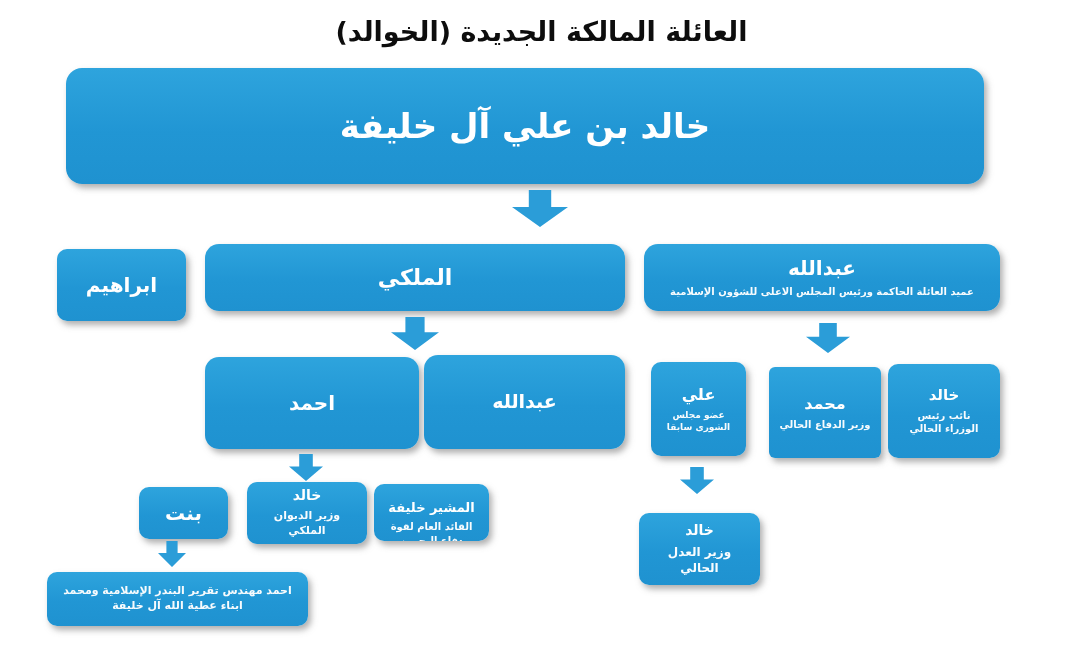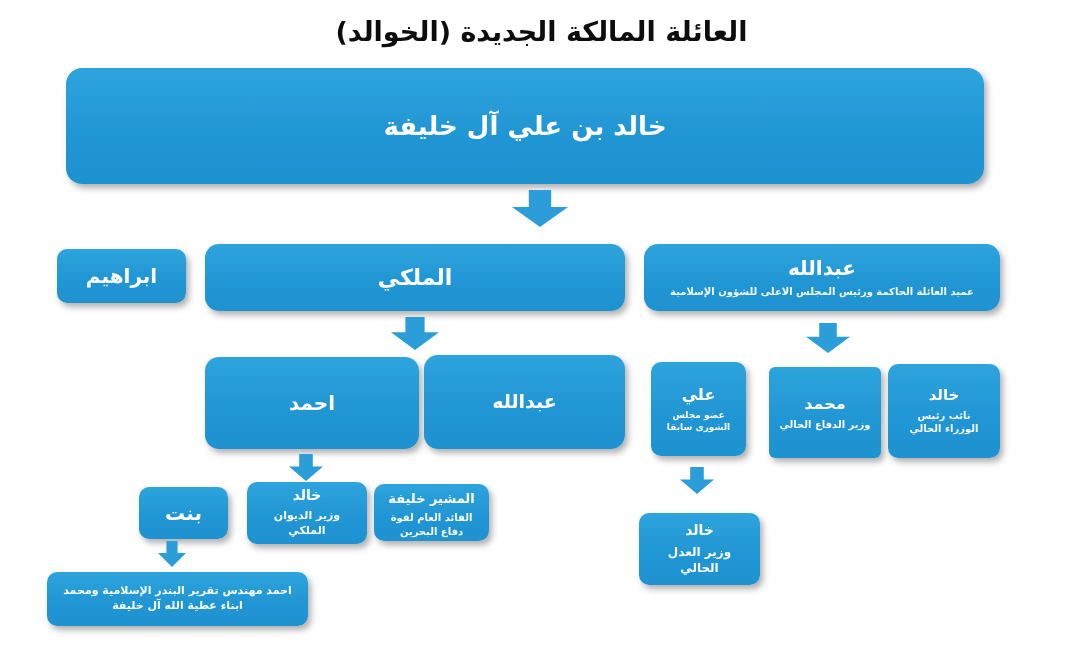--- a/index.html
+++ b/index.html
@@ -42,26 +42,26 @@
   }
 </style>
 </head>
 <body>
 
 <div class="canvas">
 
   <div class="title">العائلة المالكة الجديدة (الخوالد)</div>
 
   <div class="node" style="left:66px; top:68px; width:918px; height:116px; border-radius:16px;">
-    <div class="name" style="font-size:26px;">خالد بن علي آل خليفة</div>
+    <div class="name" style="font-size:34px;">خالد بن علي آل خليفة</div>
   </div>
 
   <div class="arrow" style="left:512px; top:190px; width:56px; height:37px;"></div>
 
-  <div class="node small" style="left:57px; top:249px; width:129px; height:54px;">
+  <div class="node small" style="left:57px; top:249px; width:129px; height:72px;">
     <div class="name" style="font-size:20px;">ابراهيم</div>
   </div>
 
   <div class="node" style="left:205px; top:244px; width:420px; height:67px;">
     <div class="name" style="font-size:22px;">الملكي</div>
   </div>
 
   <div class="node" style="left:644px; top:244px; width:356px; height:67px;">
     <div class="name" style="font-size:20px;">عبدالله</div>
     <div class="subtitle gap4" style="font-size:10px;">عميد العائلة الحاكمة ورئيس المجلس الاعلى للشؤون الإسلامية</div>
@@ -98,21 +98,21 @@
 
   <div class="node small" style="left:139px; top:487px; width:89px; height:52px;">
     <div class="name" style="font-size:20px;">بنت</div>
   </div>
 
   <div class="node small" style="left:247px; top:482px; width:120px; height:62px;">
     <div class="name" style="font-size:14px;">خالد</div>
     <div class="subtitle gap4" style="font-size:11px;">وزير الديوان الملكي</div>
   </div>
 
-  <div class="node small" style="left:374px; top:484px; width:115px; height:57px; justify-content:flex-start; padding-top:7px;">
+  <div class="node small" style="left:374px; top:484px; width:115px; height:57px; justify-content:flex-start; padding-top:16px;">
     <div class="name" style="font-size:13px;">المشير خليفة</div>
     <div class="subtitle gap4" style="font-size:10px; max-width:92px;">القائد العام لقوة دفاع البحرين</div>
   </div>
 
   <div class="node small" style="left:639px; top:513px; width:121px; height:72px;">
     <div class="name" style="font-size:14px;">خالد</div>
     <div class="subtitle gap4" style="font-size:12px; max-width:75px;">وزير العدل الحالي</div>
   </div>
 
   <div class="arrow" style="left:158px; top:541px; width:28px; height:26px;"></div>

